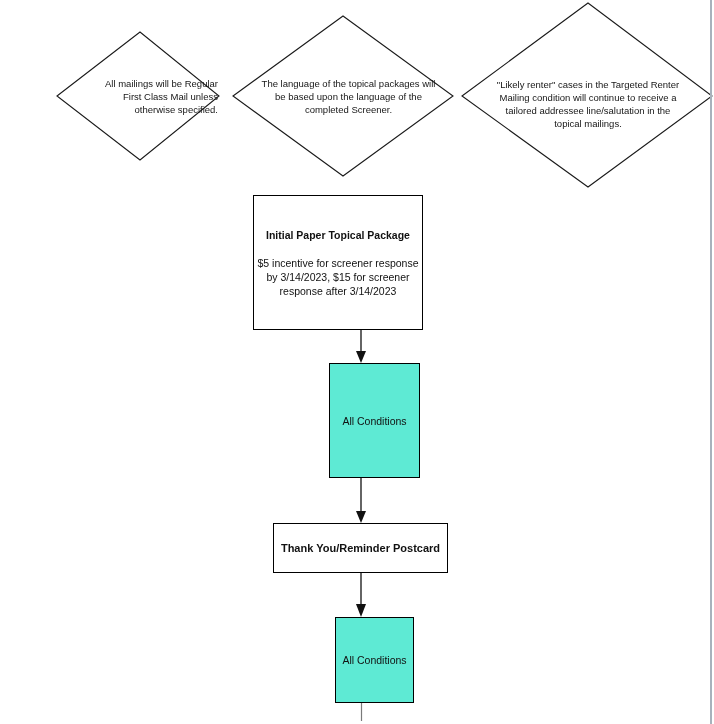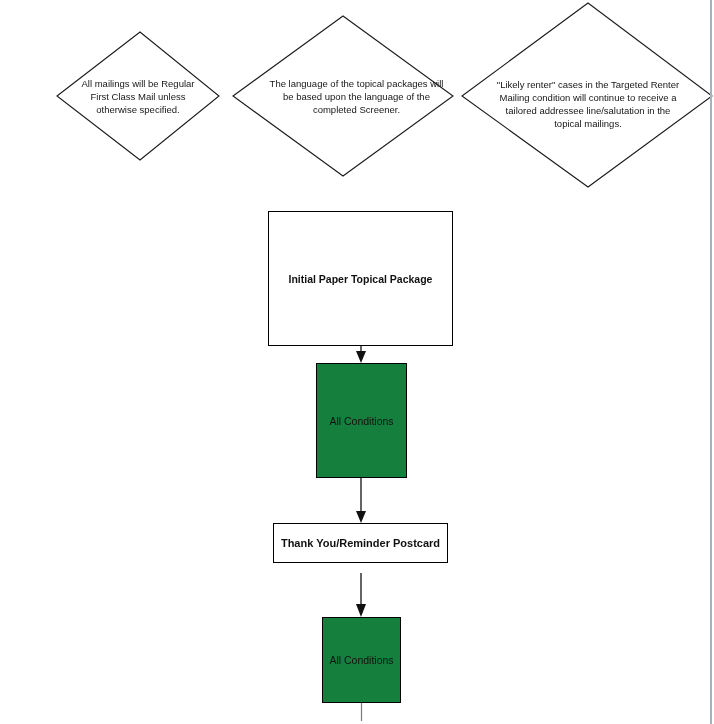--- a/index.html
+++ b/index.html
@@ -30,21 +30,21 @@
     position: absolute;
     box-sizing: border-box;
     border: 1px solid #000000;
     background: #ffffff;
     display: flex;
     flex-direction: column;
     align-items: center;
     justify-content: center;
     text-align: center;
   }
-  .node.shaded { background: #15803d; }
+  .node.shaded { background: #5eead4; margin-left: 13px; }
   .node .t-title {
     font-weight: bold;
     font-size: 10.5px;
     line-height: 14px;
     white-space: pre-line;
   }
   .node .t-body {
     font-size: 10.5px;
     line-height: 14px;
     white-space: pre-line;
@@ -77,40 +77,43 @@
 
     <line x1="361" y1="478" x2="361" y2="512" stroke="#111111" stroke-width="1.3"></line>
     <polygon points="356,511 366,511 361,523" fill="#111111"></polygon>
 
     <line x1="361" y1="573" x2="361" y2="605" stroke="#111111" stroke-width="1.3"></line>
     <polygon points="356,604 366,604 361,617" fill="#111111"></polygon>
 
     <line x1="361.5" y1="703" x2="361.5" y2="721" stroke="#7a7a7a" stroke-width="1.2"></line>
   </svg>
 
-  <div class="note-label" style="left:58px; top:77px; width:160px;">All mailings will be Regular
+  <div class="note-label" style="left:58px; top:77px; width:160px;text-align:right;">All mailings will be Regular
 First Class Mail unless
 otherwise specified.</div>
-  <div class="note-label" style="left:256px; top:77px; width:201px;">The language of the topical packages will
+  <div class="note-label" style="left:248px; top:77px; width:201px;">The language of the topical packages will
 be based upon the language of the
 completed Screener.</div>
   <div class="note-label" style="left:478px; top:78px; width:220px;">"Likely renter" cases in the Targeted Renter
 Mailing condition will continue to receive a
 tailored addressee line/salutation in the
 topical mailings.</div>
 
-  <div class="node" style="left:268px; top:195px; width:185px; height:135px;margin-top:16px;">
+  <div class="node" style="left:253px; top:195px; width:170px; height:135px;">
     <div class="t-title">Initial Paper Topical Package</div>
+    <div class="t-body">$5 incentive for screener response
+by 3/14/2023, $15 for screener
+response after 3/14/2023</div>
   </div>
 
   <div class="node shaded" style="left:316px; top:363px; width:91px; height:115px;">
     <div class="t-title" style="font-weight:normal;">All Conditions</div>
   </div>
 
-  <div class="node single" style="left:273px; top:523px; width:175px; height:40px;">
+  <div class="node single" style="left:273px; top:523px; width:175px; height:50px;">
     <div class="t-title">Thank You/Reminder Postcard</div>
   </div>
 
   <div class="node shaded" style="left:322px; top:617px; width:79px; height:86px;">
     <div class="t-title" style="font-weight:normal;">All Conditions</div>
   </div>
 
   <div class="page-edge"></div>
 
 </div>

